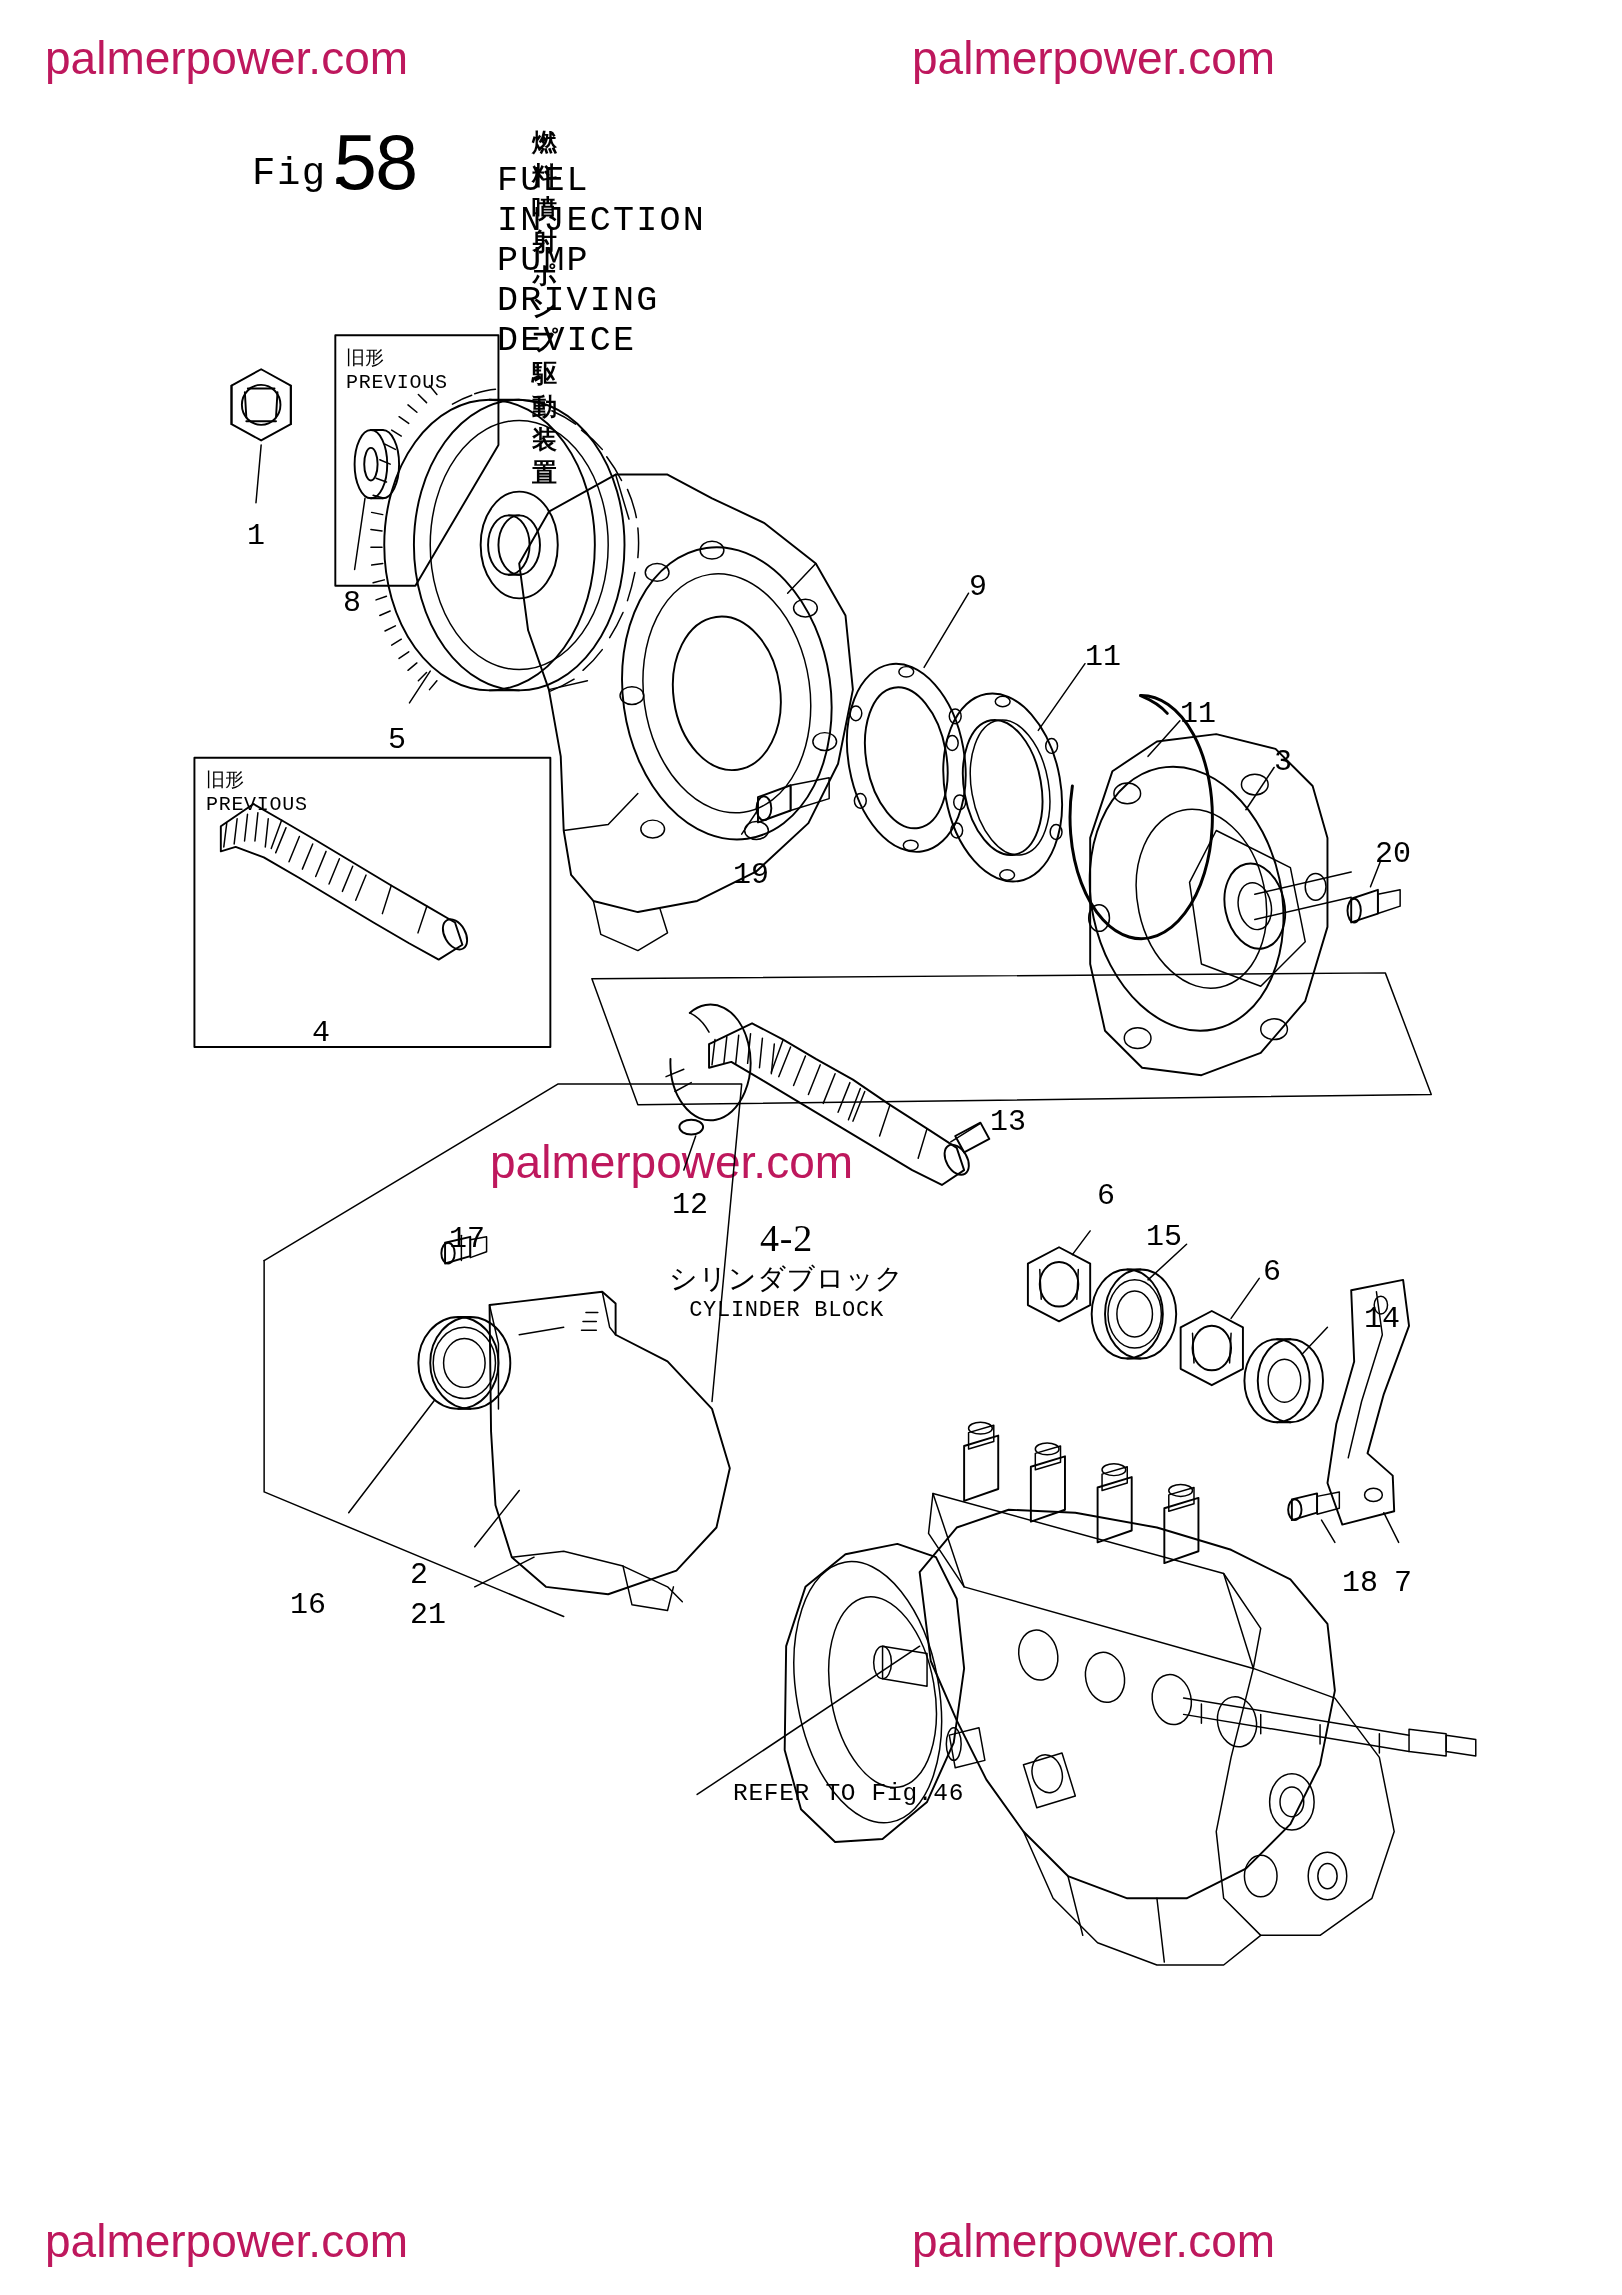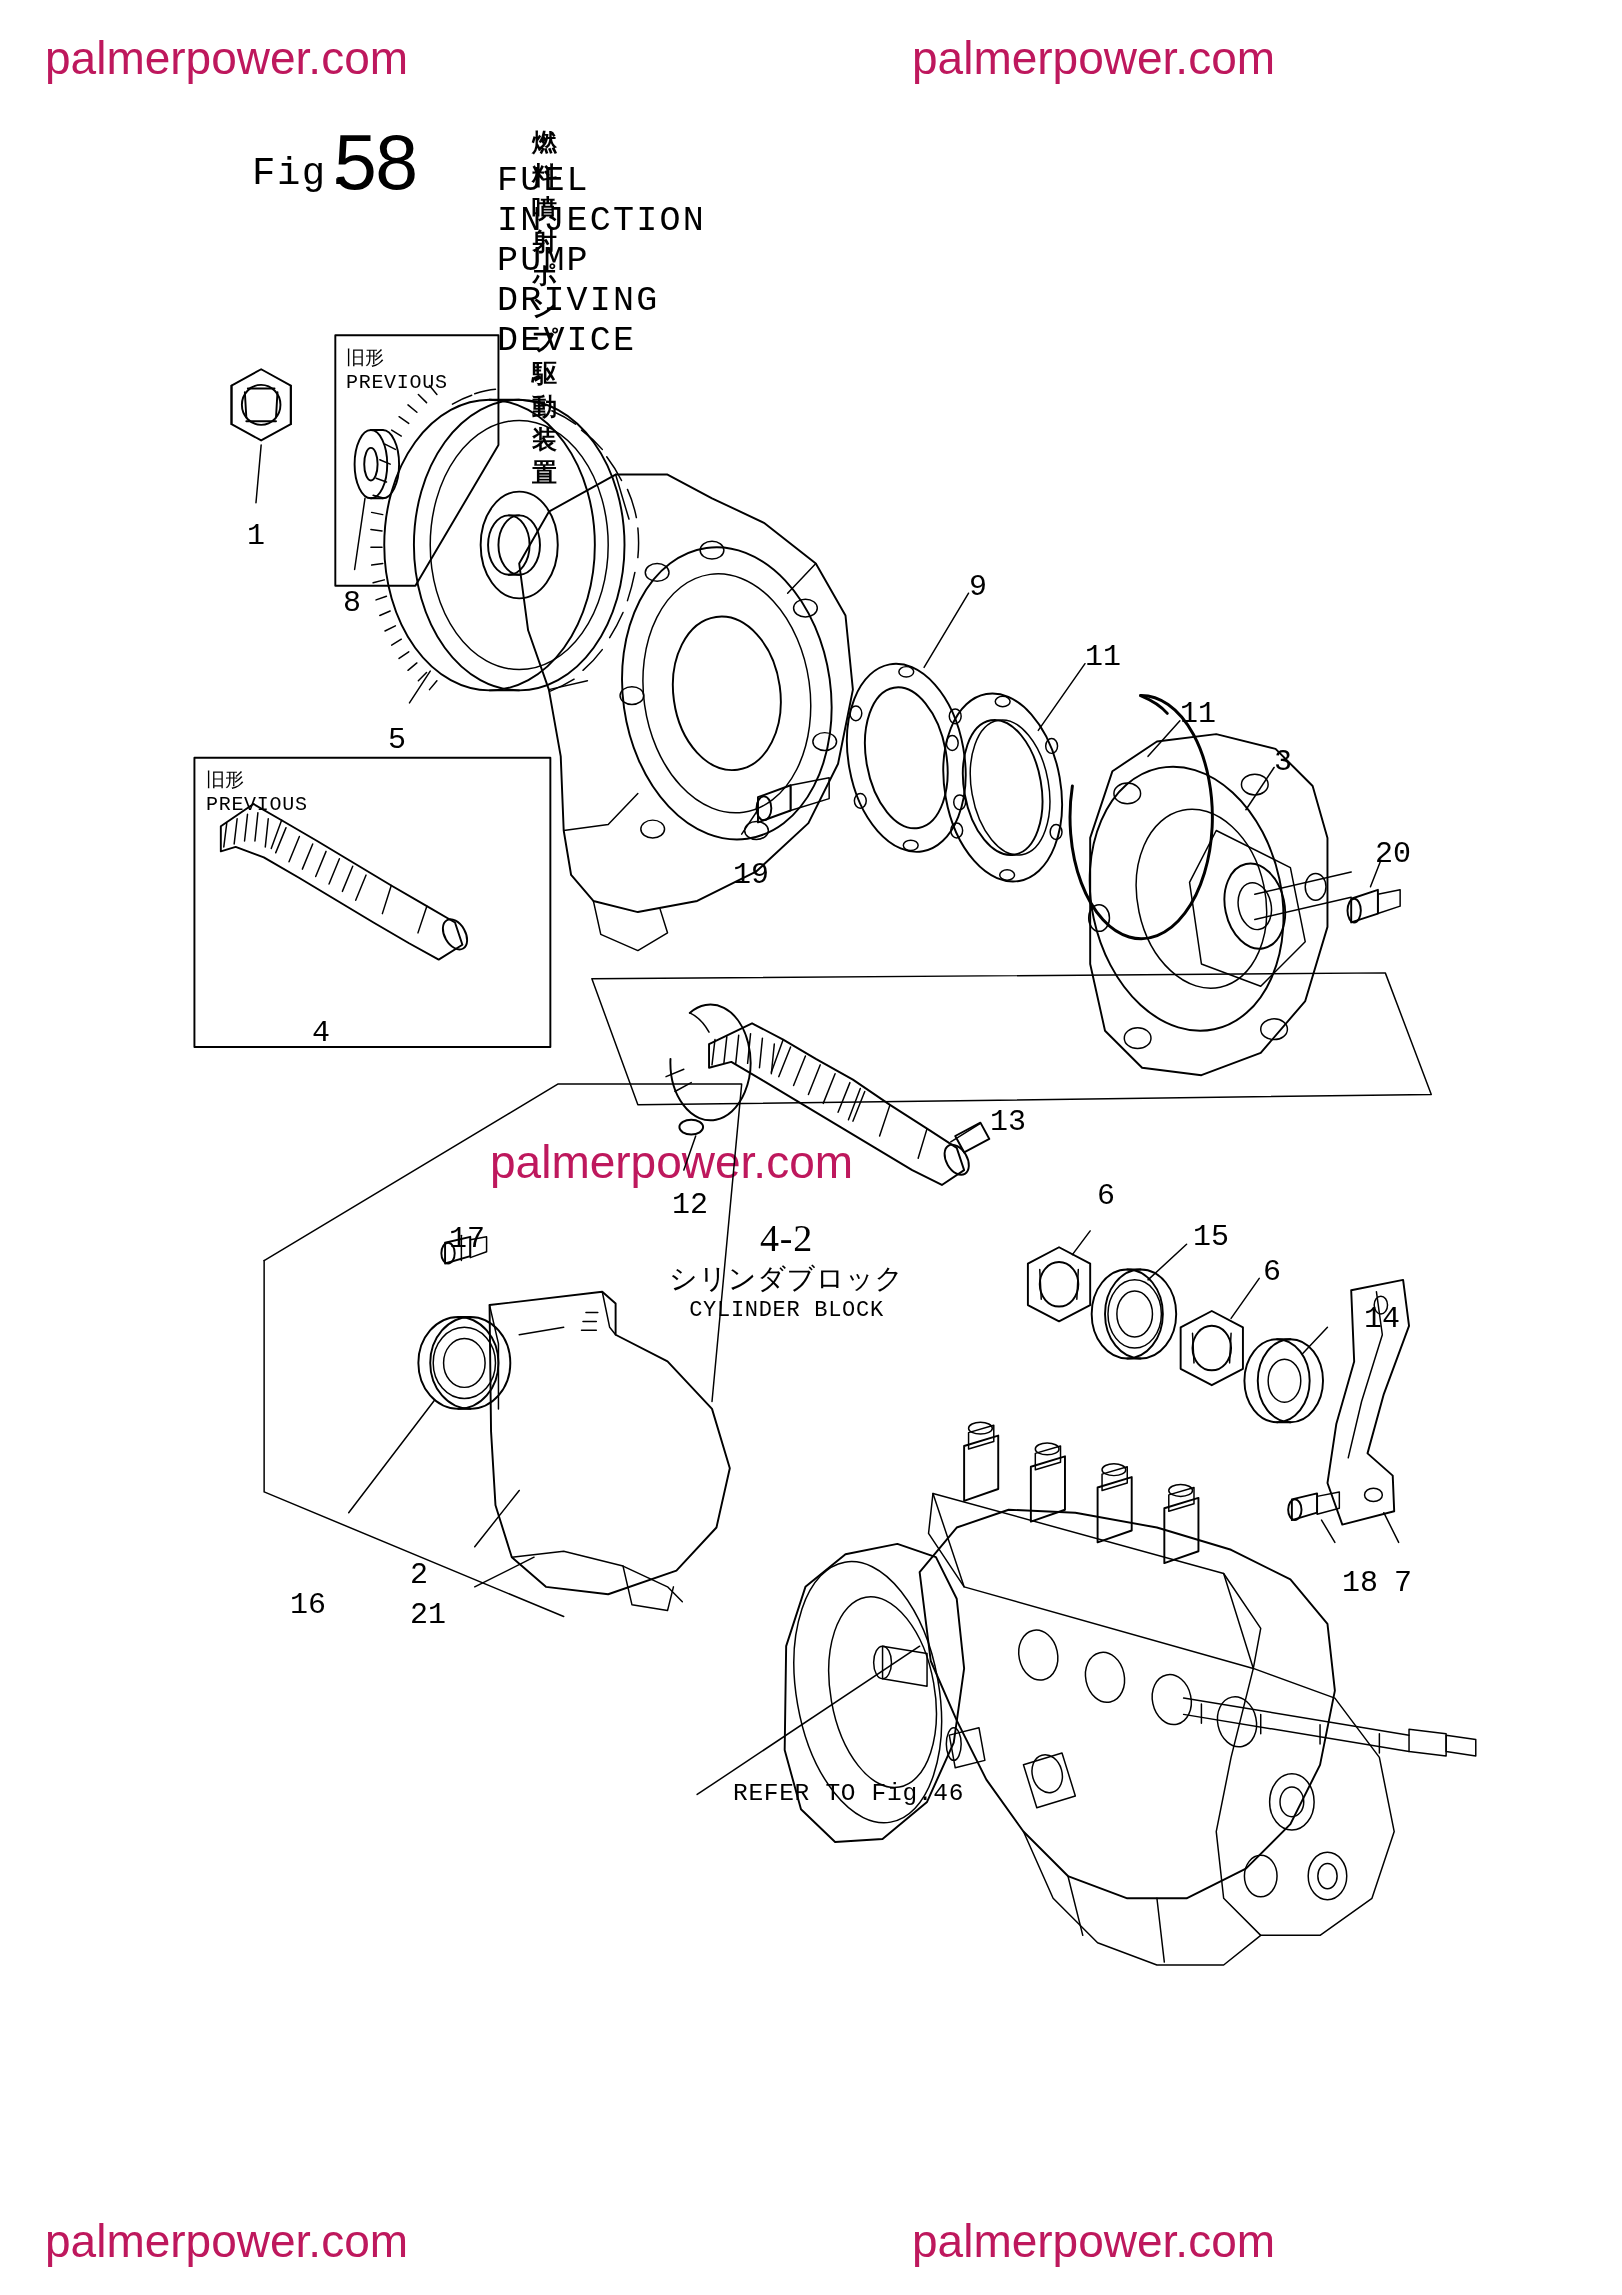--- a/index.html
+++ b/index.html
@@ -542,21 +542,21 @@
 <div class="callout" style="left:969px; top:570px;">9</div>
 <div class="callout" style="left:1085px; top:640px;">11</div>
 <div class="callout" style="left:1180px; top:697px;">11</div>
 <div class="callout" style="left:1274px; top:745px;">3</div>
 <div class="callout" style="left:1375px; top:837px;">20</div>
 <div class="callout" style="left:733px;  top:858px;">19</div>
 <div class="callout" style="left:672px;  top:1188px;">12</div>
 <div class="callout" style="left:990px; top:1105px;">13</div>
 <div class="callout" style="left:449px;  top:1222px;">17</div>
 <div class="callout" style="left:1097px; top:1179px;">6</div>
-<div class="callout" style="left:1193px; top:1220px;text-align:right;">15</div>
+<div class="callout" style="left:1146px; top:1220px;text-align:right;">15</div>
 <div class="callout" style="left:1263px; top:1255px;">6</div>
 <div class="callout" style="left:1352px; top:1302px;margin-left:12px;">14</div>
 <div class="callout" style="left:290px;  top:1588px;">16</div>
 <div class="callout" style="left:410px;  top:1558px;">2</div>
 <div class="callout" style="left:410px;  top:1598px;">21</div>
 <div class="callout" style="left:1342px; top:1566px;">18</div>
 <div class="callout" style="left:1394px; top:1566px;">7</div>
 
 <div class="block-note" style="left:653px; top:1216px; width:267px;">
   <div class="code">4-2</div>

